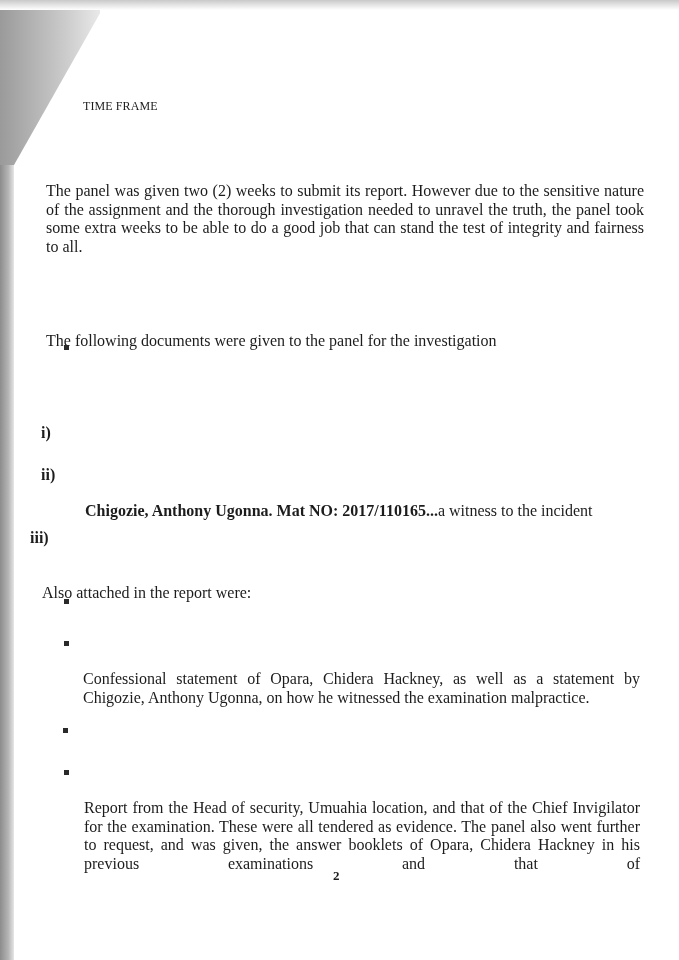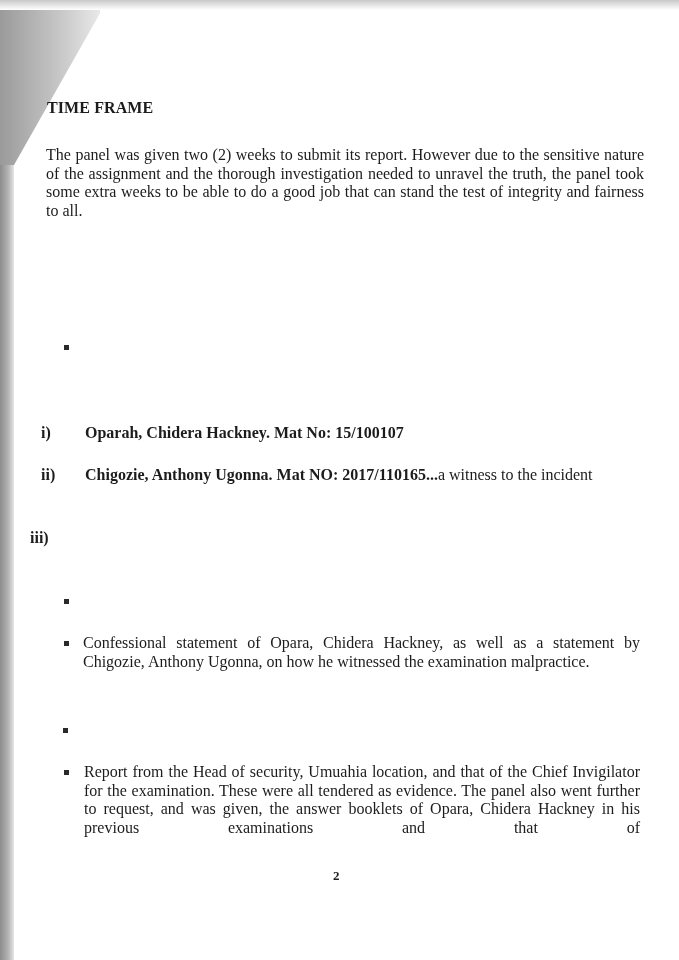--- a/index.html
+++ b/index.html
@@ -17,24 +17,24 @@
     .corner {
       position: absolute; left: 0; top: 0; width: 100px; height: 165px;
       background: linear-gradient(to right, #9a9a9a, #cfcfcf 70%, #e9e9e9);
       clip-path: polygon(0 0, 100% 0, 100% 8%, 14% 100%, 0 100%);
     }
     .topband {
       position: absolute; left: 0; top: 0; width: 679px; height: 10px;
       background: linear-gradient(to bottom, #c9c9c9, #ffffff);
     }
     .page { position: absolute; left: 0; top: 0; width: 679px; height: 960px; }
-    .h { position: absolute; font-weight: bold; font-size: 16px; letter-spacing: 0.1px; }
+    .h { position: absolute; font-weight: normal; font-size: 12px; letter-spacing: 0.1px; margin-left: 36px; }
     .p {
       position: absolute; font-size: 16px; line-height: 18.5px;
-      text-align: justify; text-align-last: left;
+      text-align: justify; text-align-last: left; margin-top: 36px;
     }
     .bullet {
       position: absolute; width: 5px; height: 5px; background: #2a2a2a;
     }
     .num { position: absolute; font-weight: bold; font-size: 16px; }
     .b { font-weight: bold; }
     .pagenum { position: absolute; left: 333px; top: 868px; font-size: 13px; font-weight: bold; }
   </style>
 </head>
 <body>
@@ -43,31 +43,32 @@
 <div class="corner"></div>
 <div class="topband"></div>
 
 <div class="page">
 
   <div class="h" style="left:47px; top:99px;">TIME FRAME</div>
 
   <div class="p" style="left:46px; top:146px; width:598px;">The panel was given two (2) weeks to submit its report. However due to the sensitive nature of the assignment and the thorough investigation needed to unravel the truth, the panel took some extra weeks to be able to do a good job that can stand the test of integrity and fairness to all.</div>
 
 
+  <div class="p" style="left:46px; top:296px; width:560px;">The following documents were given to the panel for the investigation</div>
 
   <div class="bullet" style="left:64px; top:345px;"></div>
 
   <div class="num" style="left:41px; top:424px;">i)</div>
-  <div class="p b" style="left:85px; top:424px; width:500px;">Oparah, Chidera Hackney. Mat No: 15/100107</div>
 
   <div class="num" style="left:41px; top:466px;">ii)</div>
   <div class="p" style="left:85px; top:466px; width:557px; text-align:justify;"><span class="b">Chigozie, Anthony Ugonna. Mat NO: 2017/110165...</span><span>a witness to the incident</span></div>
 
   <div class="num" style="left:30px; top:529px;">iii)</div>
 
+  <div class="p" style="left:42px; top:548px; width:400px;">Also attached in the report were:</div>
 
   <div class="bullet" style="left:64px; top:599px;"></div>
 
   <div class="bullet" style="left:64px; top:641px;"></div>
   <div class="p" style="left:83px; top:634px; width:557px;">Confessional statement of Opara, Chidera Hackney, as well as a statement by Chigozie, Anthony Ugonna, on how he witnessed the examination malpractice.</div>
 
   <div class="bullet" style="left:63px; top:728px;"></div>
 
   <div class="bullet" style="left:64px; top:770px;"></div>
   <div class="p" style="left:84px; top:763px; width:556px; text-align-last: justify;">Report from the Head of security, Umuahia location, and that of the Chief Invigilator for the examination. These were all tendered as evidence. The panel also went further to request, and was given, the answer booklets of Opara, Chidera Hackney in his previous examinations and that of</div>

